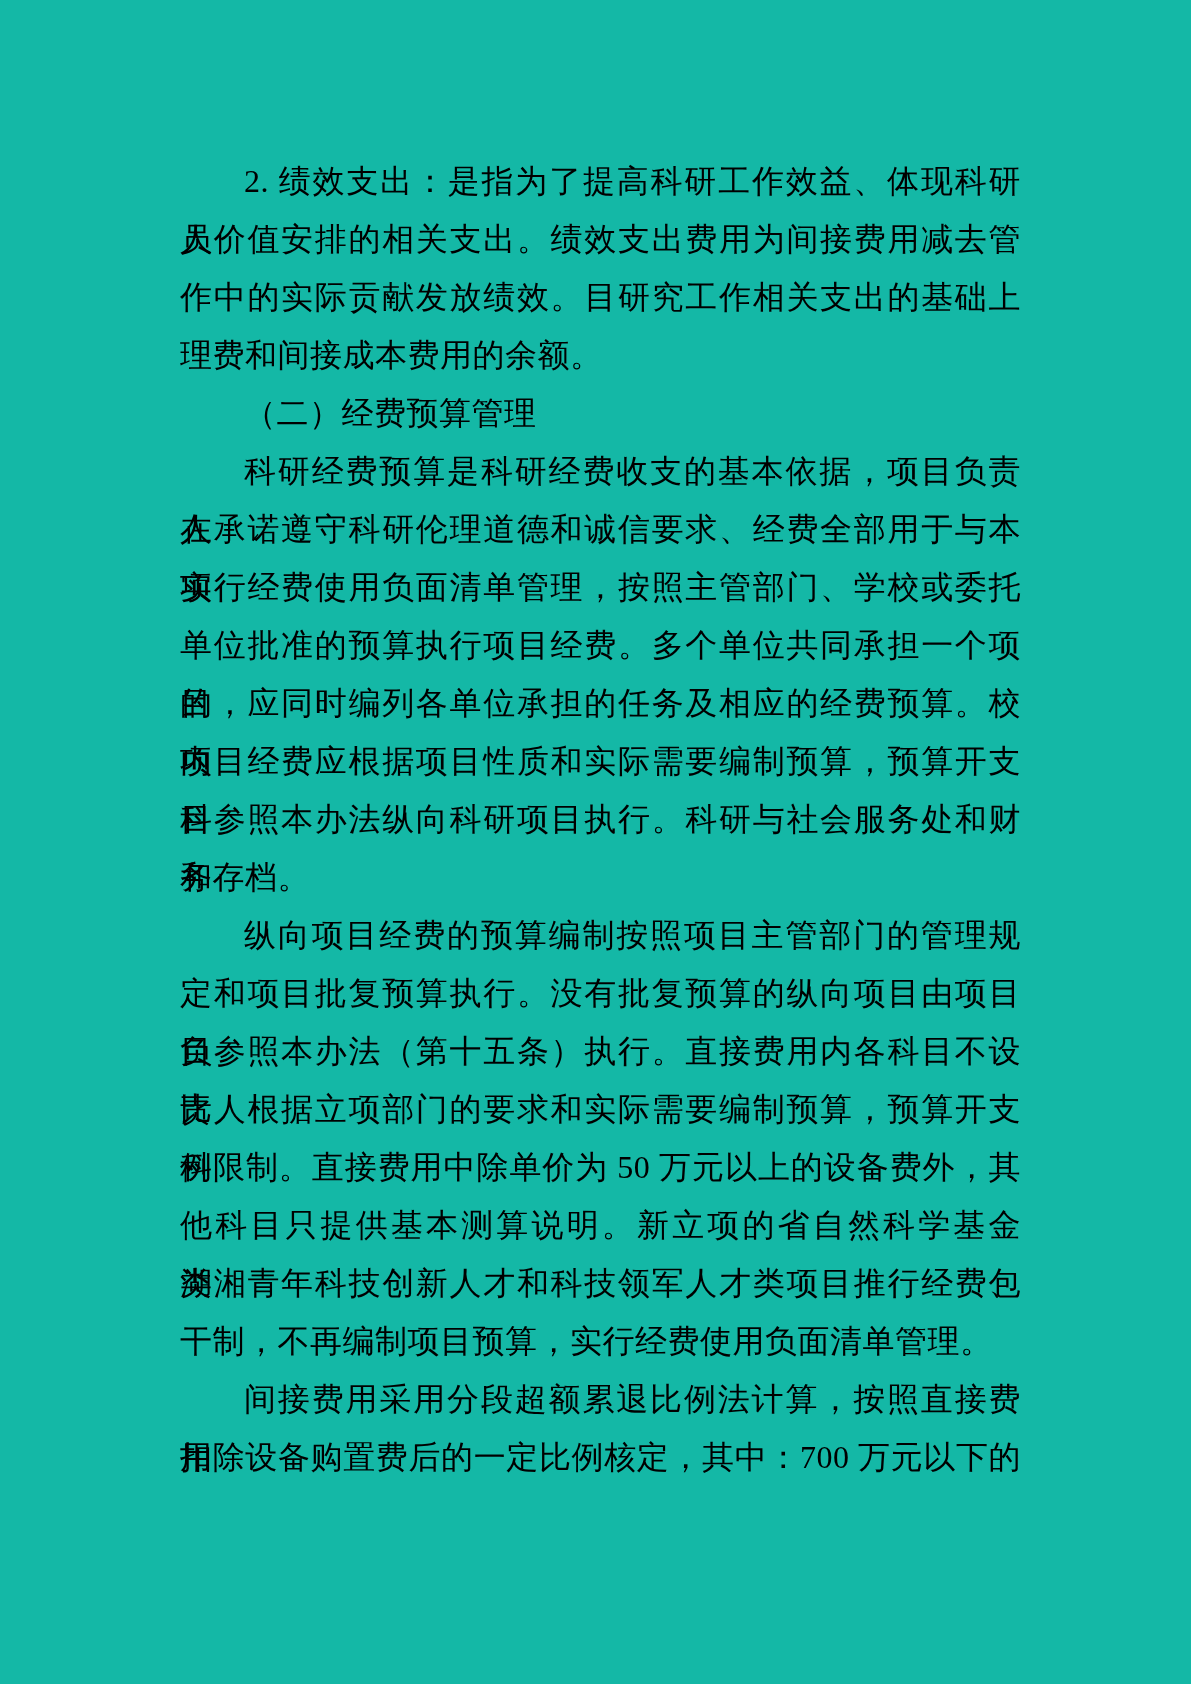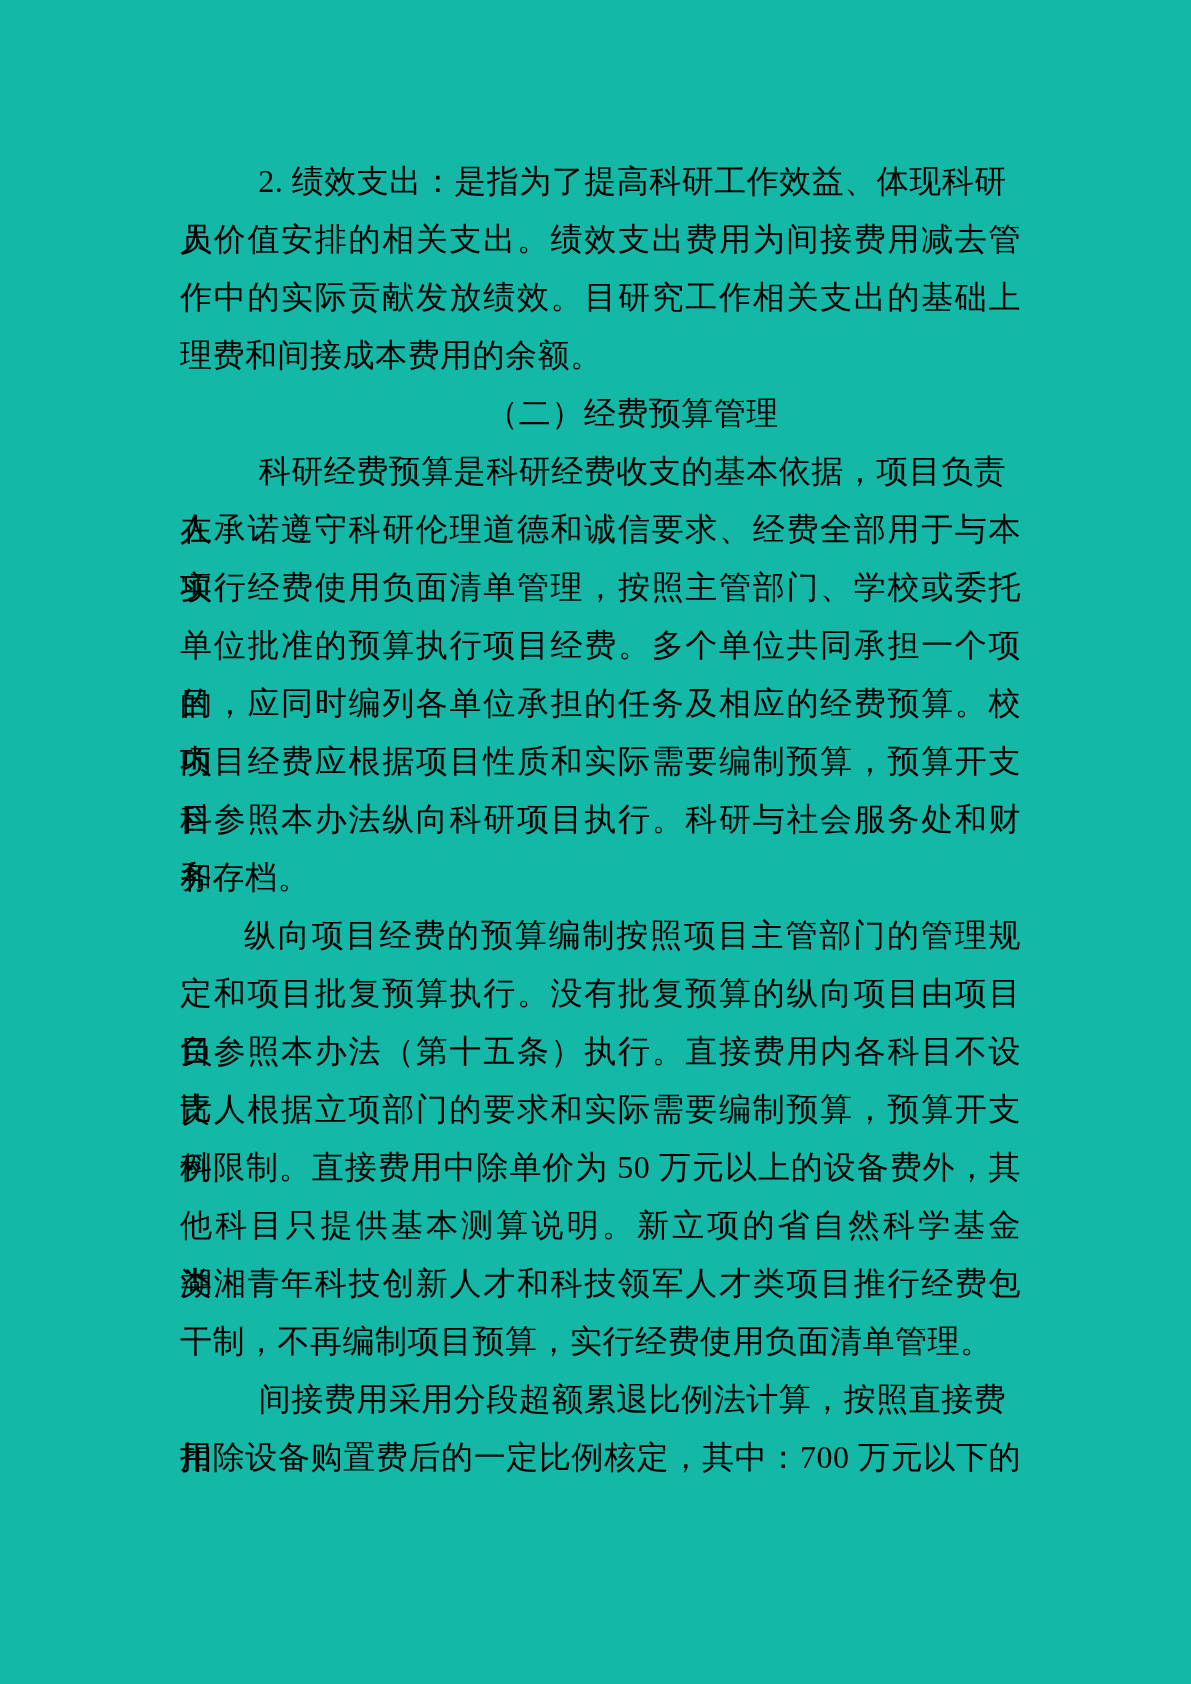--- a/index.html
+++ b/index.html
@@ -35,21 +35,20 @@
   }
   
   .jst {
     text-align: justify;
     text-align-last: justify;
     -moz-text-align-last: justify;
   }
   
   .ind {
     text-indent: 64px;
-    text-align: center;
   }
 </style>
 </head>
 <body>
 
 <div class="page">
   <div class="content">
 
     <div class="para">
       <div class="line ind jst">2. 绩效支出：是指为了提高科研工作效益、体现科研人</div>

